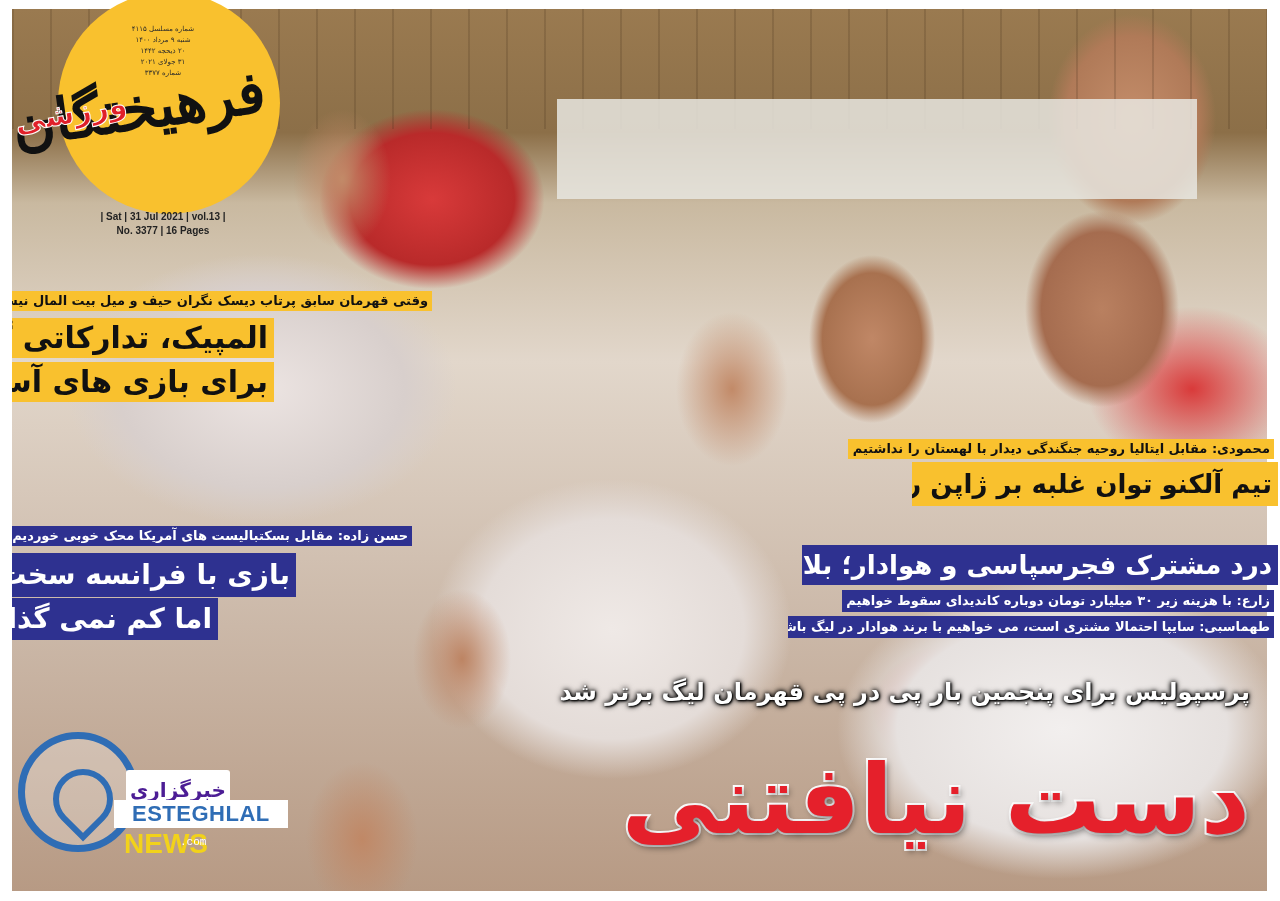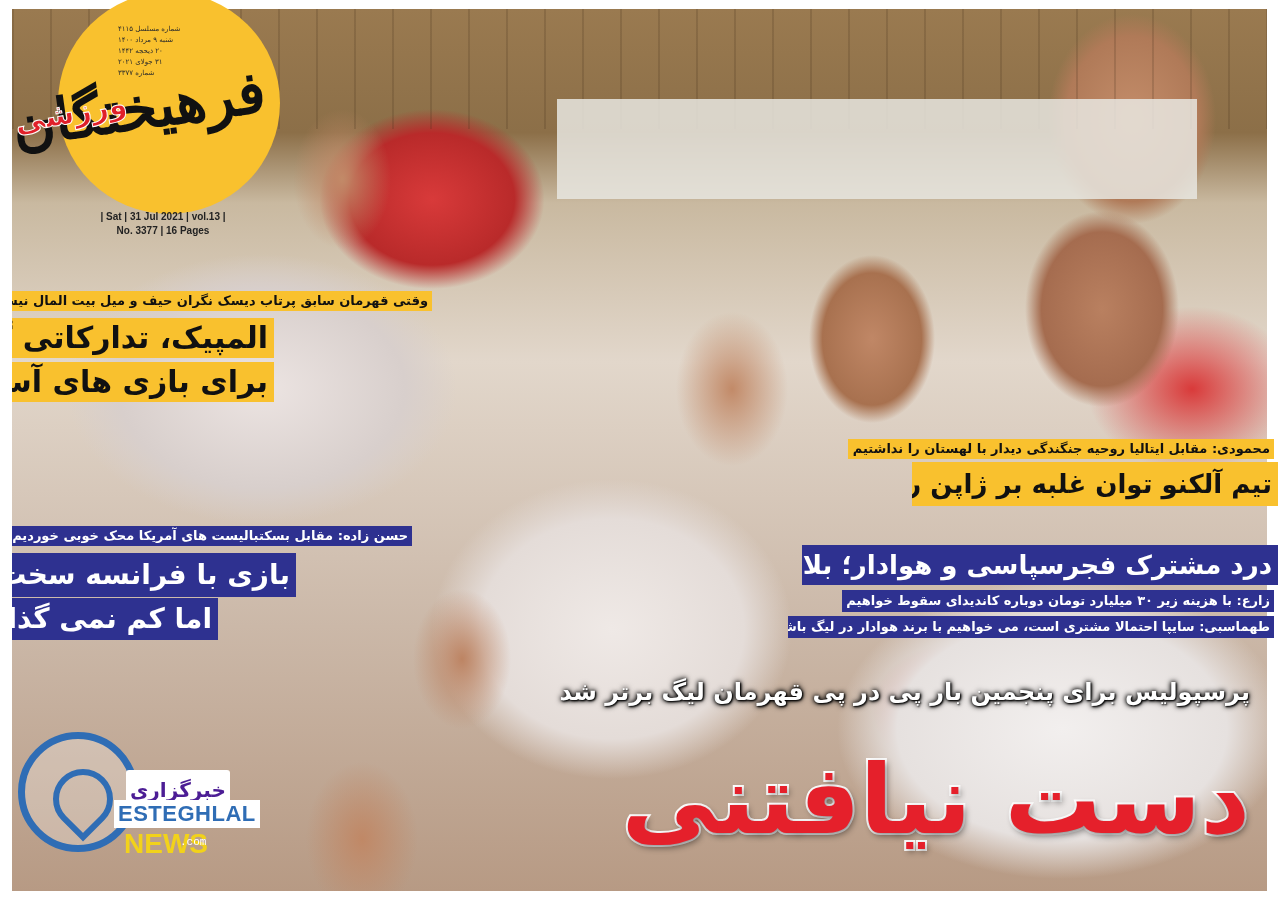--- a/index.html
+++ b/index.html
@@ -32,21 +32,21 @@
   .board {
     position:absolute; left:545px; top:90px; width:640px; height:100px; background:#e8e6e0; opacity:0.85;
   }
 
   
   .masthead {
     position:absolute; left:58px; top:-8px; width:222px; height:222px; border-radius:50%;
     background:#f9c12e;
   }
   .mast-meta {
-    position:absolute; left:118px; top:24px; width:90px; direction:rtl; text-align:left;
+    position:absolute; left:118px; top:24px; width:90px; direction:rtl; text-align:center;
     font-size:7px; line-height:11px; color:#2a2a2a;
   }
   .mast-meta div { white-space:nowrap; }
   .mast-title {
     position:absolute; left:66px; top:74px; width:200px; direction:rtl; text-align:center;
     font-family:"DejaVu Serif", serif; font-weight:bold; font-size:58px; line-height:62px; color:#111;
     transform:rotate(-8deg); letter-spacing:-2px;
   }
   .mast-sub {
     position:absolute; left:14px; top:95px; direction:rtl;
@@ -85,21 +85,21 @@
   .wm-ball::after {
     content:""; position:absolute; left:28px; top:30px; width:48px; height:48px;
     border:6px solid #2f6db5; border-radius:50% 50% 50% 0; transform:rotate(-45deg);
   }
   .wm-fa {
     position:absolute; left:126px; top:770px; direction:rtl;
     font-weight:bold; font-size:20px; color:#4c1d95;
     background:#fff; padding:8px 4px; border-radius:3px;
   }
   .wm-en {
-    position:absolute; left:114px; top:800px; background:#fff; padding:1px 4px;
+    position:absolute; left:114px; top:800px; background:#fff; padding:1px 18px;
     font-family:"Liberation Sans", sans-serif; font-weight:bold; font-size:22px; color:#2f6db5; letter-spacing:0.5px;
   }
   .wm-news {
     position:absolute; left:124px; top:828px;
     font-family:"Liberation Sans", sans-serif; font-weight:bold; font-size:28px; color:#f2d21a;
   }
   .wm-com {
     position:absolute; left:180px; top:836px; font-family:Liberation Mono, monospace; font-size:11px; color:#fff;
   }
 </style>

